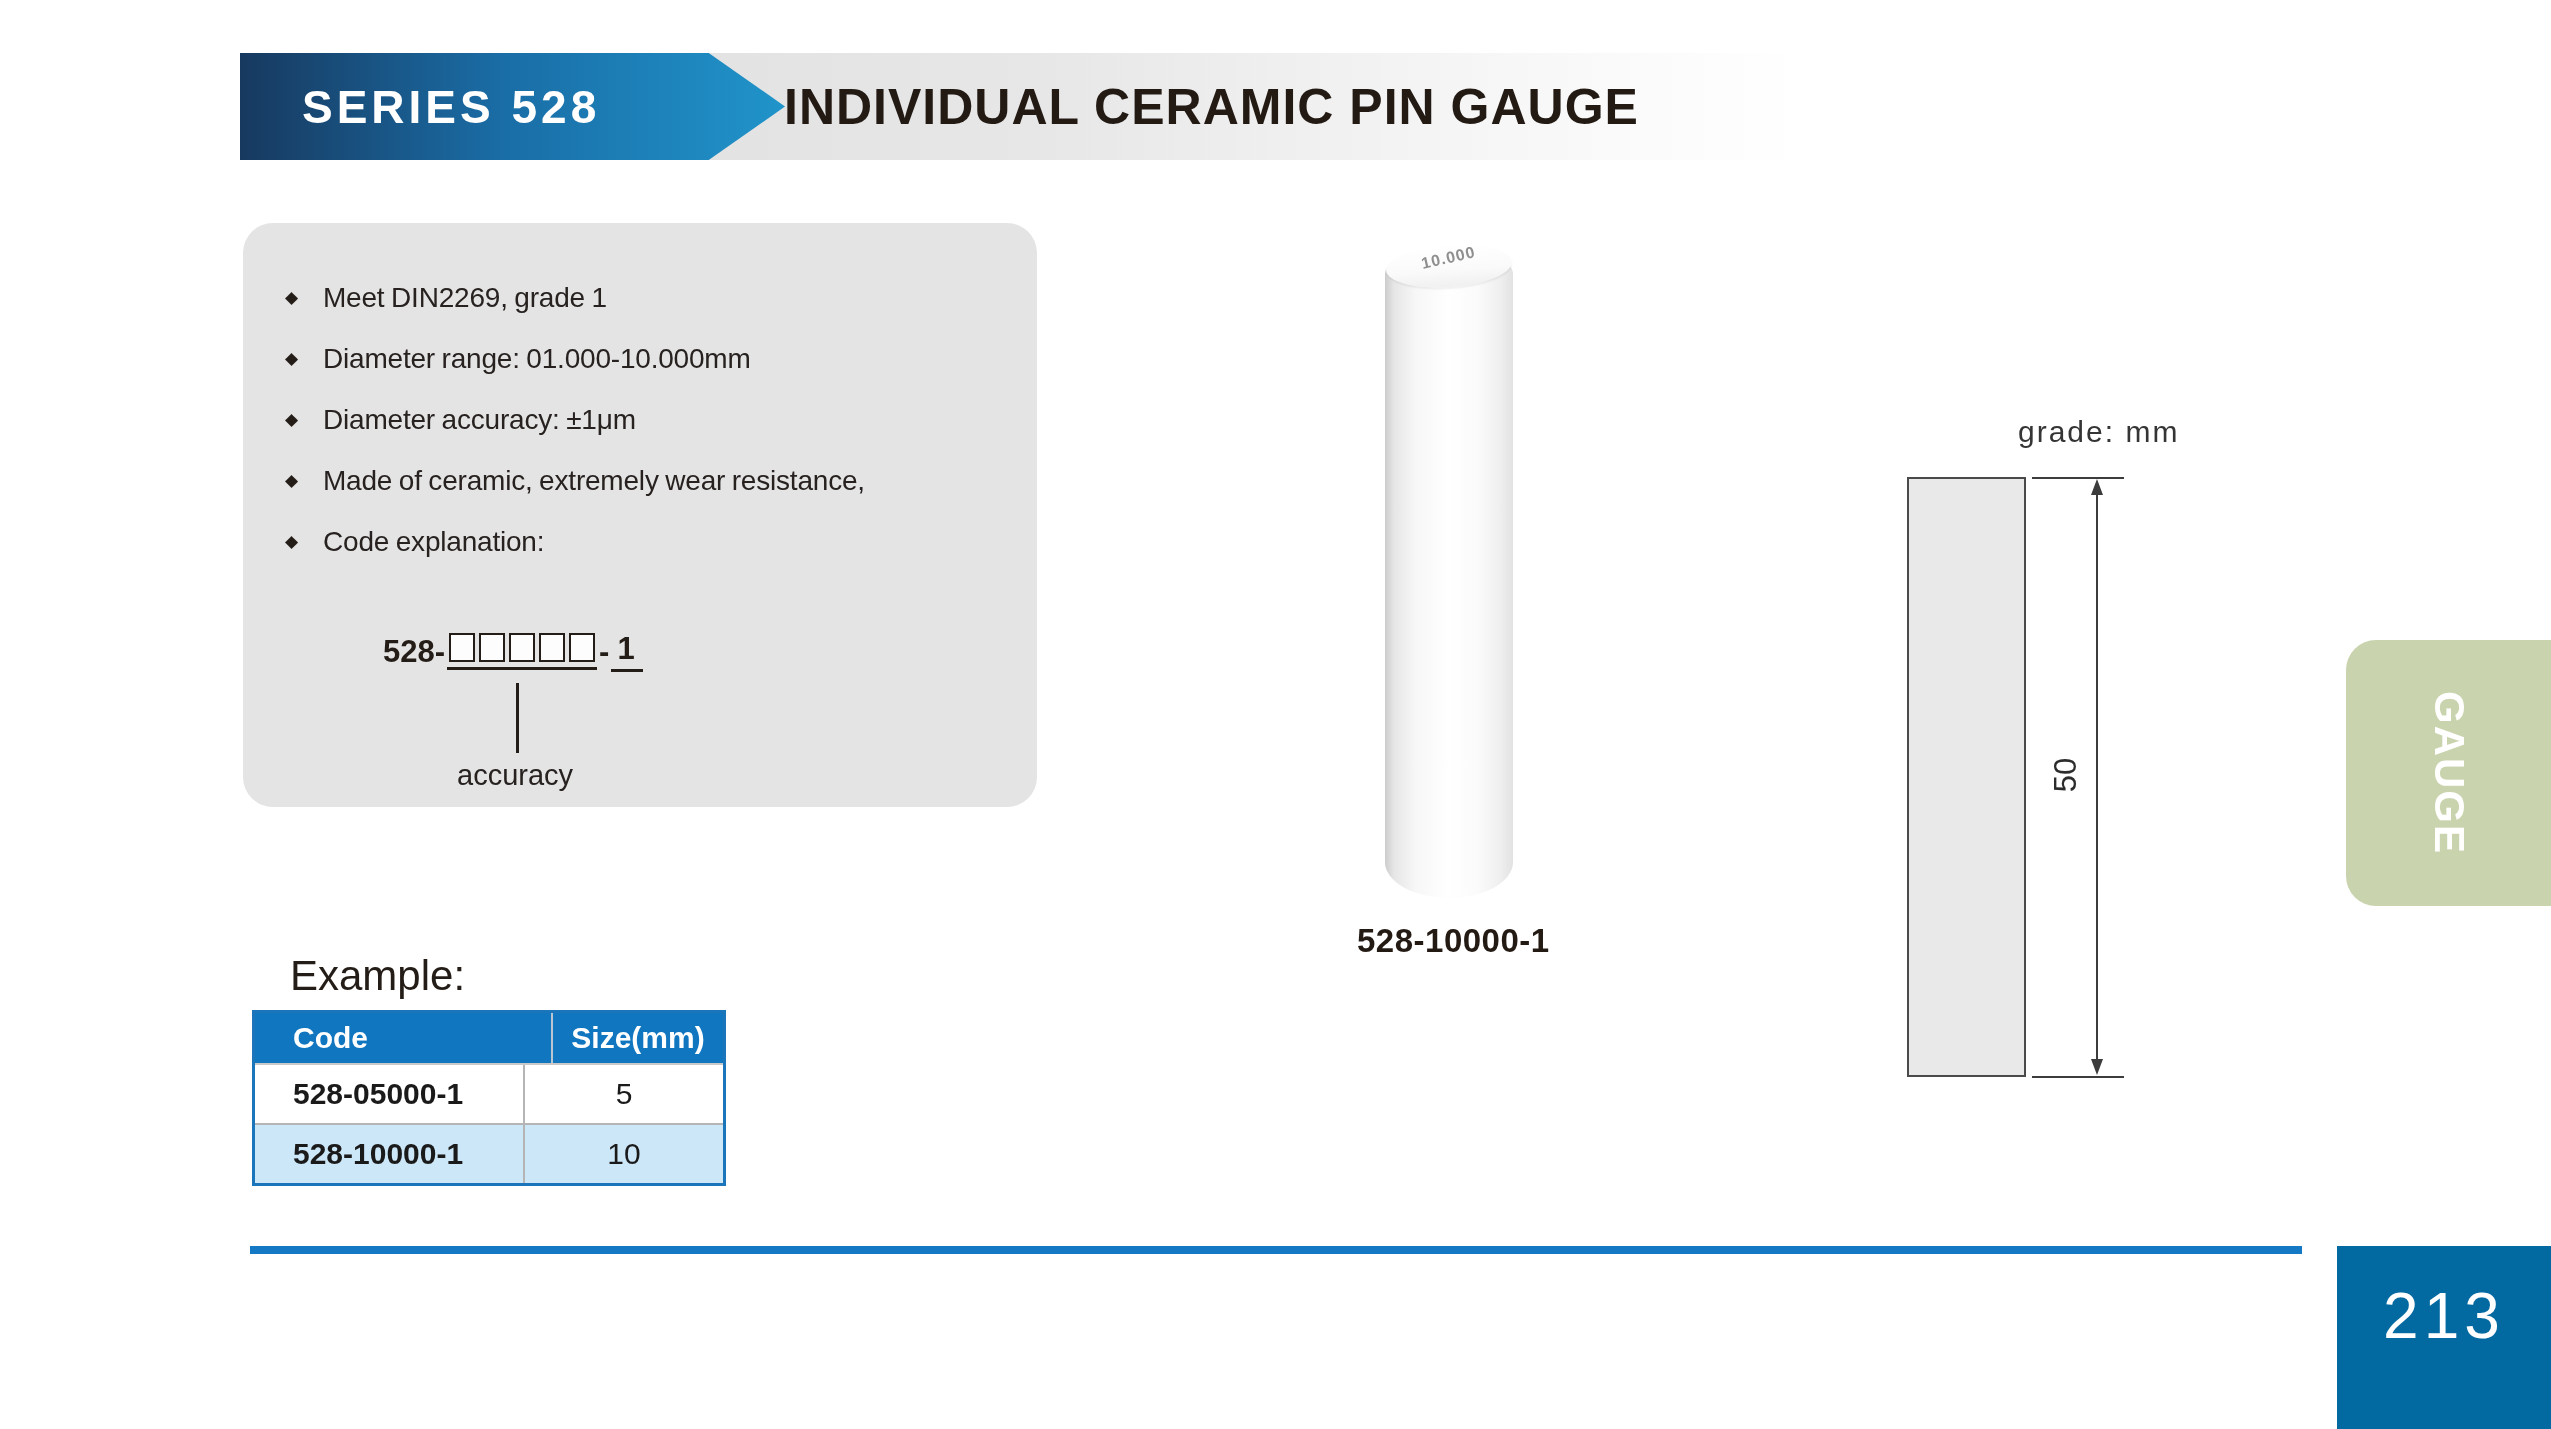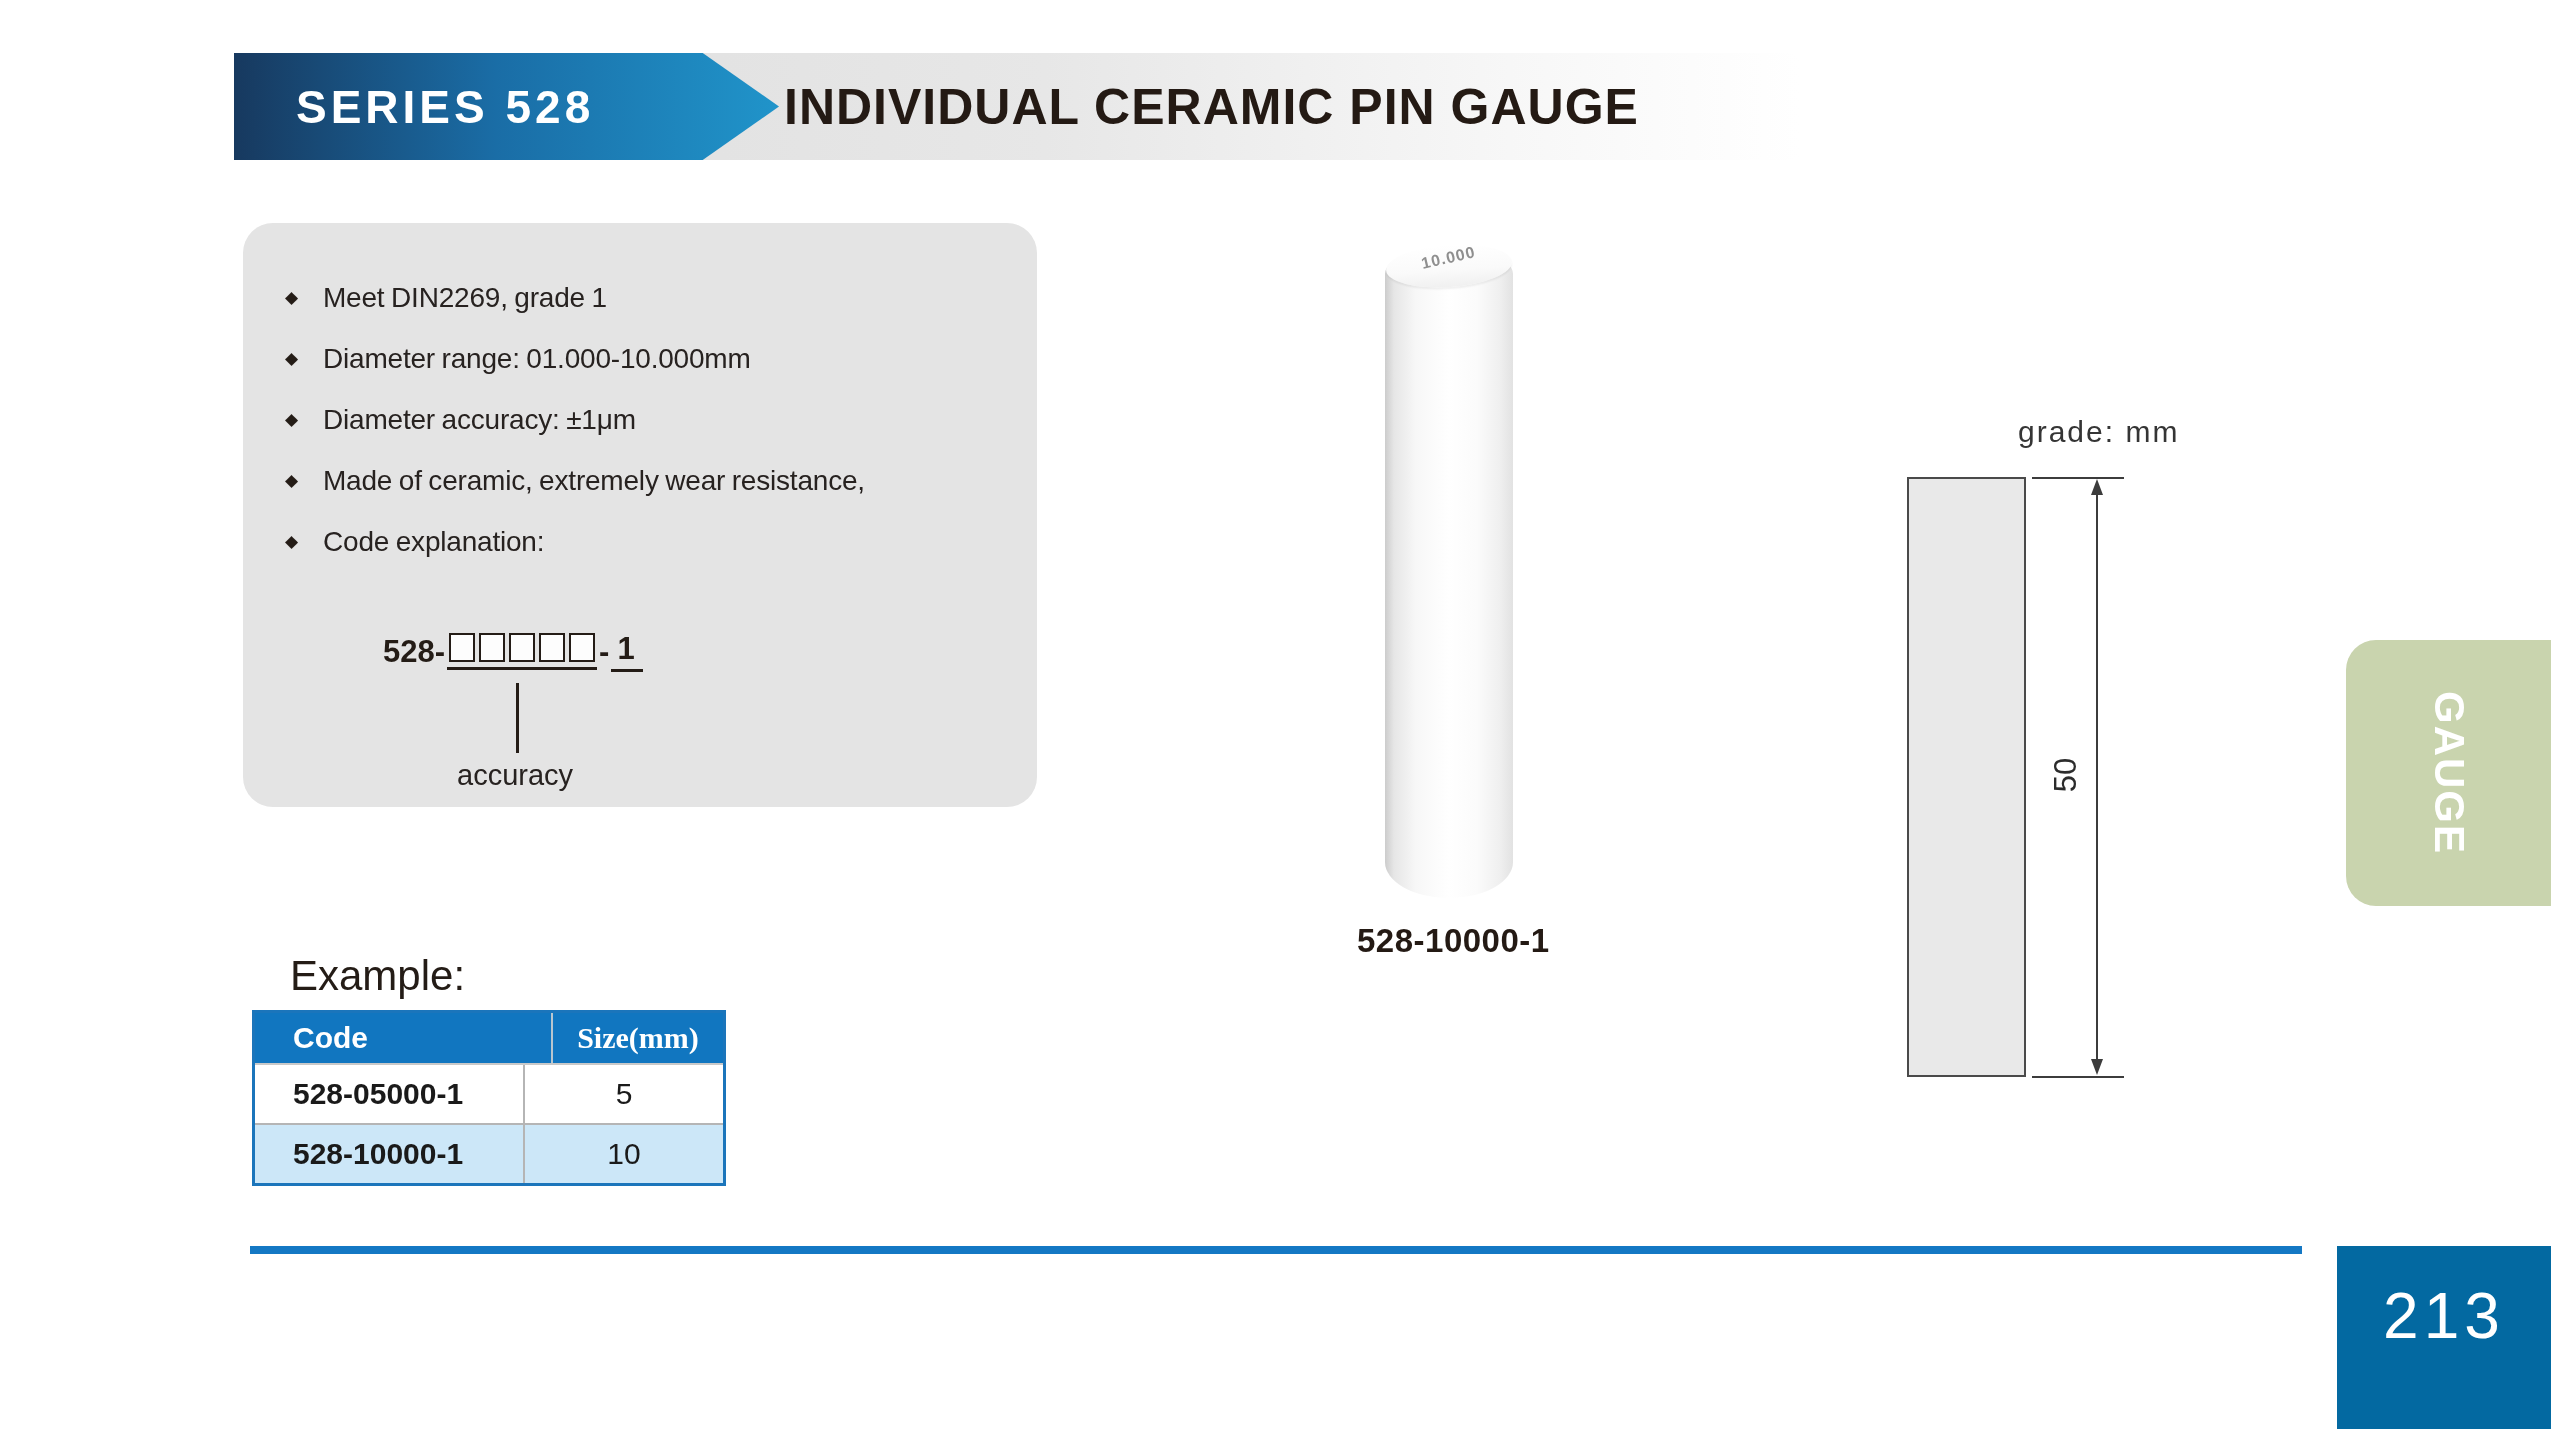--- a/index.html
+++ b/index.html
@@ -17,21 +17,21 @@
 
   
   .header-gray-strip {
     position: absolute;
     left: 640px; top: 53px;
     width: 1160px; height: 107px;
     background: linear-gradient(90deg, #e2e2e2 0%, #e7e7e7 35%, #f7f7f7 75%, #ffffff 100%);
   }
   .header-banner {
     position: absolute;
-    left: 234px; top: 53px;
+    left: 240px; top: 53px;
     width: 545px; height: 107px;
     background: linear-gradient(90deg, #17395f 0%, #1a6da6 48%, #2094ca 100%);
     clip-path: polygon(0 0, 86% 0, 100% 50%, 86% 100%, 0 100%);
     display: flex;
     align-items: center;
     filter: drop-shadow(4px 0 0 #ffffff);
   }
   .series-label {
     color: #ffffff;
     font-size: 46px;
@@ -150,21 +150,21 @@
     font-size: 30px;
     gap: 28px;
   }
   .t-body { height: 60px; font-size: 30px; color: #1a1a1a; }
   .t-body + .t-body { border-top: 2px solid #b5b5b5; }
   .t-header + .t-body { border-top: 2px solid #c9c9c9; }
   .t-body.alt { background: #cce7f8; }
   .cell { display: flex; align-items: center; }
   .cell.code-col { width: 268px; padding-left: 38px; }
   .cell.size-col { flex: 1; justify-content: center; }
-  .t-header .cell.size-col { border-left: 2px solid #b9c6cf; font-family: Liberation Serif, serif; }
+  .t-header .cell.size-col { border-left: 2px solid #b9c6cf; }
   .t-body .cell.size-col { border-left: 2px solid #b5b5b5; }
   .t-body .cell.code-col { font-weight: bold; }
 
   
   .pin-photo {
     position: absolute;
     left: 1385px; top: 248px;
     width: 128px; height: 650px;
   }
   .pin-body {

